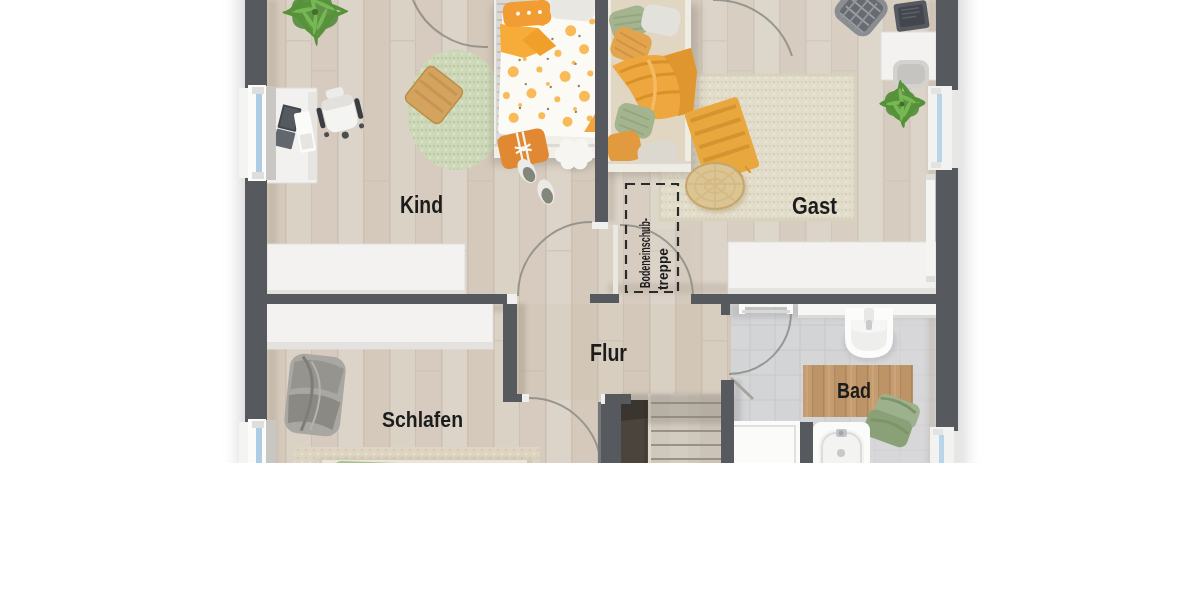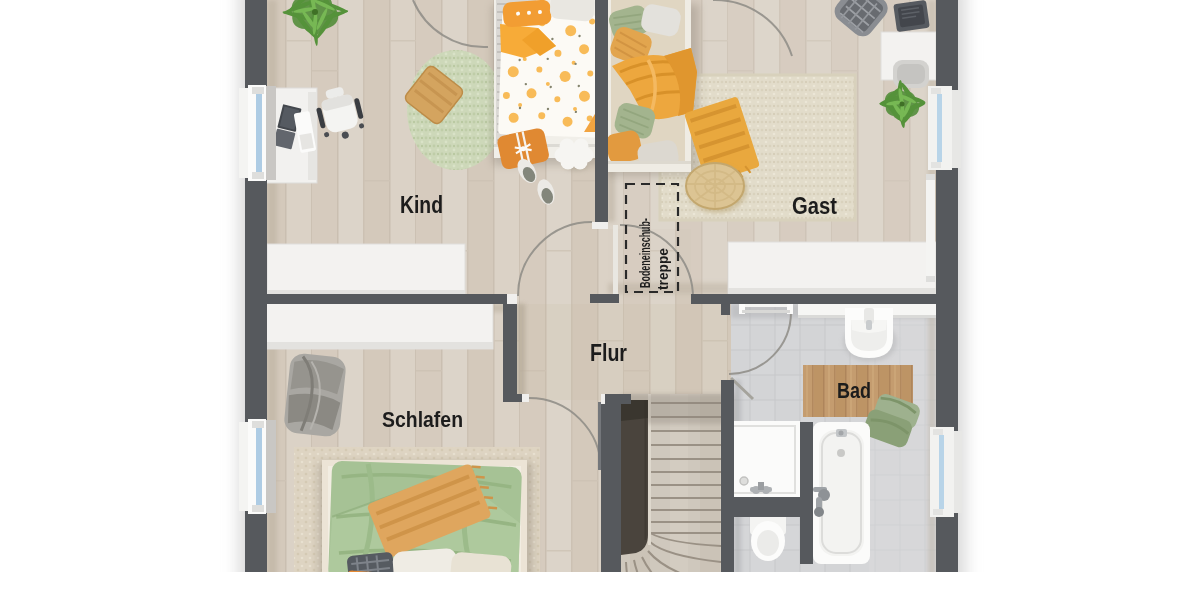--- a/index.html
+++ b/index.html
@@ -1,16 +1,16 @@
 <!DOCTYPE html>
 <html><head>
 <meta charset="utf-8">
 <style>
 html,body{margin:0;padding:0;background:#fff;}
-#stage{position:relative;width:1200px;height:572px;overflow:hidden;background:#f97316;
+#stage{position:relative;width:1200px;height:463px;overflow:hidden;background:#f97316;
 font-family:"Liberation Sans", sans-serif;}
 </style>
 </head>
 <body>
 <div id="stage">
 <svg width="1200" height="600" viewBox="0 0 1200 600">
 <defs>
 <pattern id="wood" width="104" height="300" patternUnits="userSpaceOnUse">
   <rect width="104" height="300" fill="#d9cfc4"></rect>
   <rect x="0" width="26" height="300" fill="#d6cbbe"></rect>

